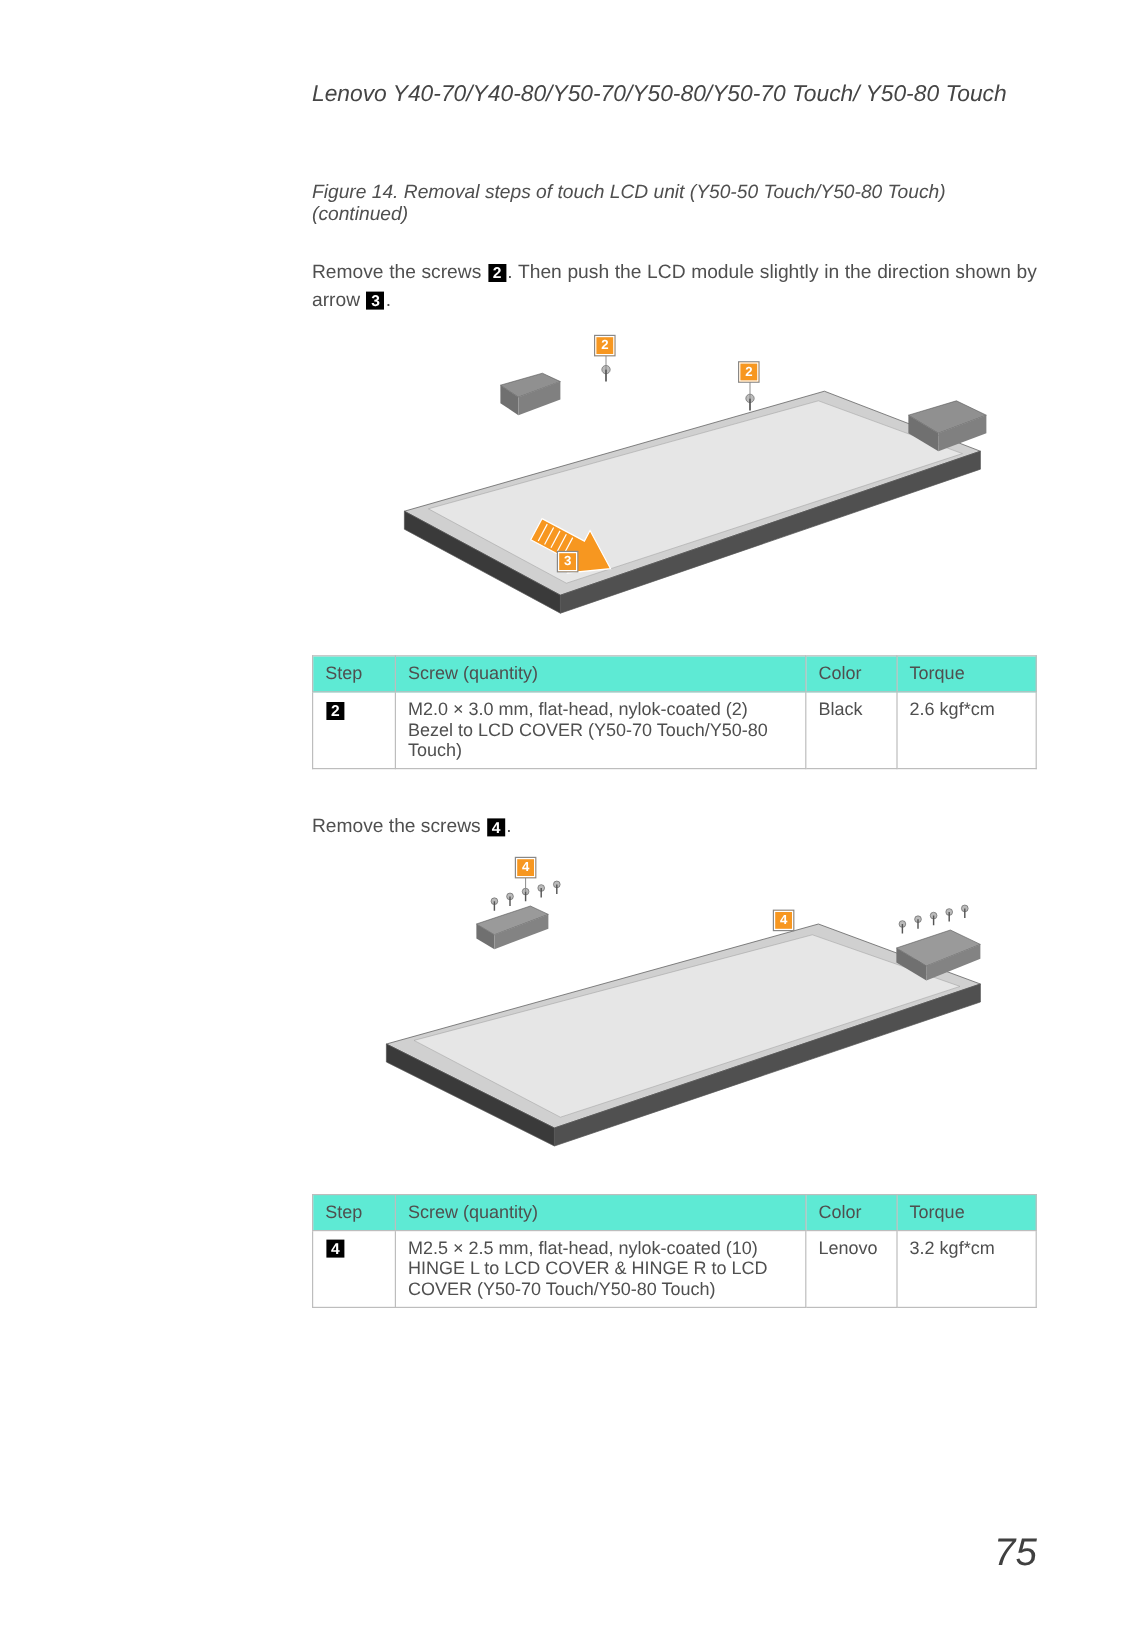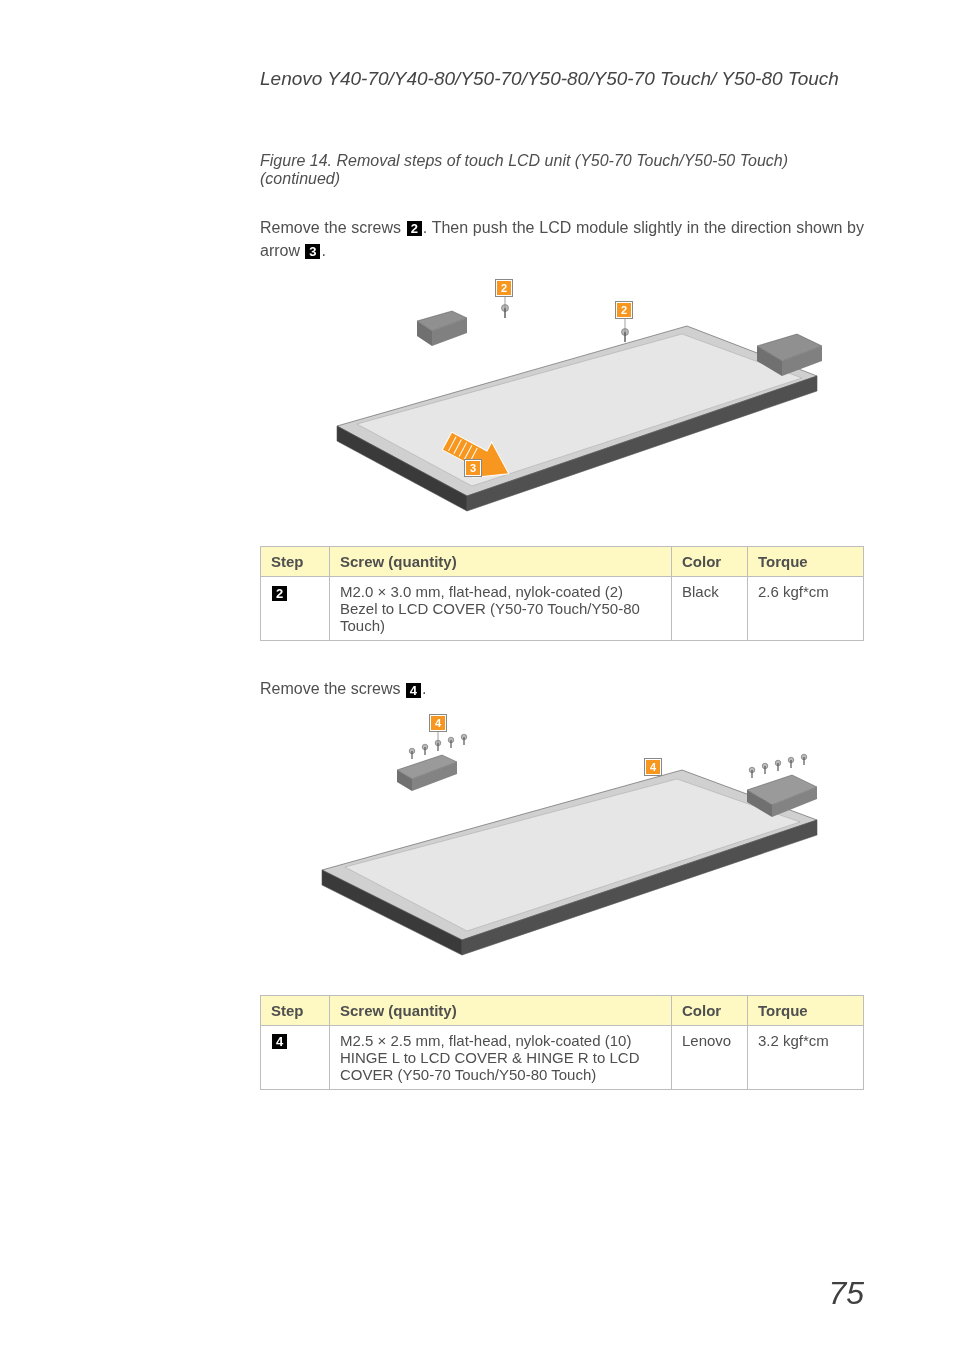--- a/index.html
+++ b/index.html
@@ -85,22 +85,22 @@
     color: #4f4f4f;
     margin: 6px 0 36px 0;
   }
   table.screws th, table.screws td {
     border: 1px solid #bdbdbd;
     padding: 6px 10px;
     text-align: left;
     vertical-align: top;
   }
   table.screws th {
-    background: #fef9c3;
-    font-weight: bold;
+    background: #5eead4;
+    font-weight: normal;
   }
   th.step-col, td.step-col { width: 48px; }
   th.color-col, td.color-col { width: 55px; }
   th.torque-col, td.torque-col { width: 95px; }
   .page-num {
     position: absolute;
     bottom: 42px;
     right: 90px;
     font-style: italic;
     font-size: 32px;
@@ -110,21 +110,21 @@
 </style>
 </head>
 <body>
 
 <div class="page">
 
   <div class="header">Lenovo Y40-70/Y40-80/Y50-70/Y50-80/Y50-70 Touch/ Y50-80 Touch</div>
 
   <div class="content">
 
-    <div class="caption">Figure 14. Removal steps of touch LCD unit (Y50-70 Touch/Y50-50 Touch) (continued)</div>
+    <div class="caption">Figure 14. Removal steps of touch LCD unit (Y50-50 Touch/Y50-80 Touch) (continued)</div>
 
     <div class="body-text">
       <span>Remove the screws </span><span class="callout-box">2</span><span>. Then push the LCD module slightly in the direction shown by arrow </span><span class="callout-box">3</span><span>.</span>
     </div>
 
     <div class="fig-wrap">
       <svg width="590" height="240" viewBox="0 0 590 240">
 
         <polygon points="70,150 420,50 550,100 200,220" fill="#d0d0d0" stroke="#555" stroke-width="0.6"></polygon>
         <polygon points="70,150 200,220 200,235 70,165" fill="#3a3a3a" stroke="#555" stroke-width="0.6"></polygon>

